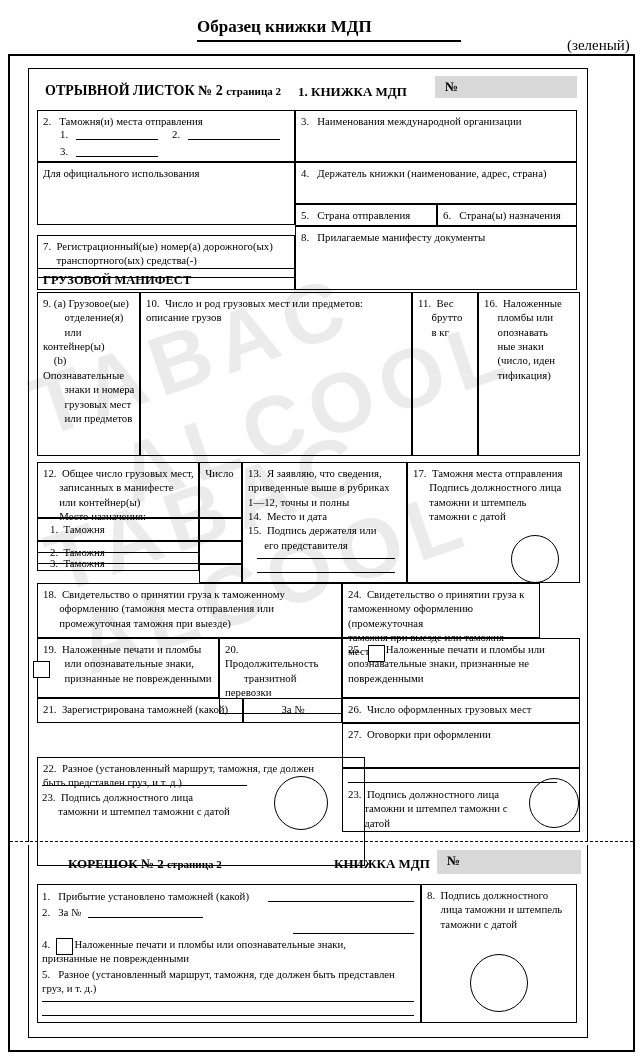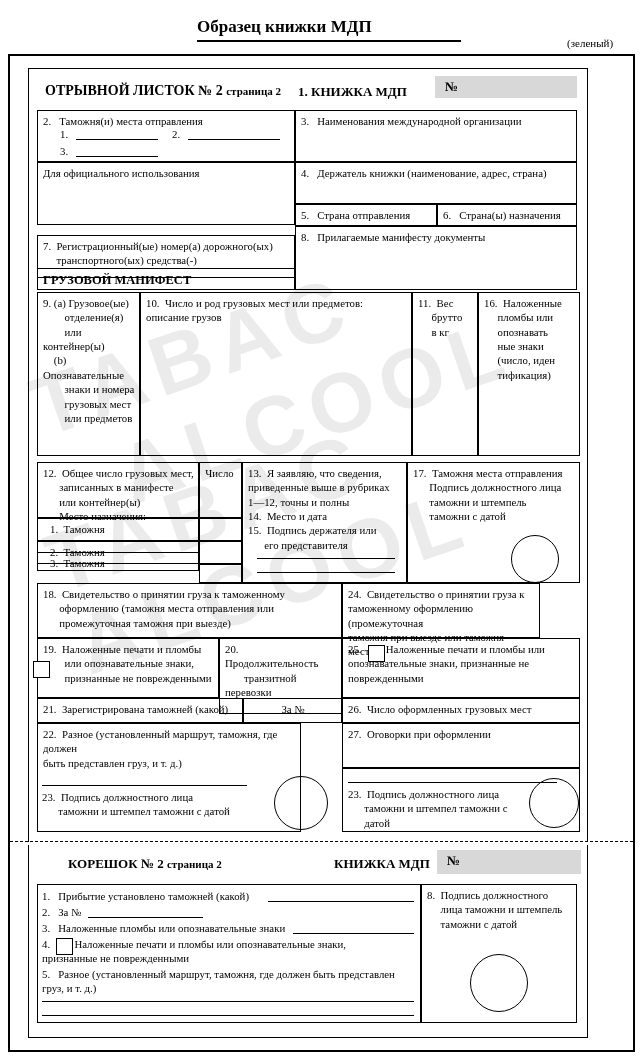--- a/index.html
+++ b/index.html
@@ -23,21 +23,21 @@
   .h-mid{position:absolute;font-weight:bold;font-size:13px;z-index:3;white-space:nowrap;}
   .h-sub{font-size:11px;font-weight:bold;}
 </style>
 </head>
 <body>
 
 <div id="canvas">
 
   <div class="abs" style="left:197px;top:17px;width:264px;border-bottom:2px solid #000;padding-bottom:3px;
               font-weight:bold;font-size:17px;z-index:3;">Образец книжки МДП</div>
-  <div class="abs" style="left:567px;top:37px;font-size:11px;z-index:3;">(зеленый)</div>
+  <div class="abs" style="left:567px;top:37px;font-size:15px;z-index:3;">(зеленый)</div>
 
   <div class="abs" style="left:8px;top:54px;width:627px;height:998px;border:2px solid #000;z-index:1;"></div>
 
   <div class="wm" style="left:35px;top:362px;">TABAC</div>
   <div class="wm" style="left:122px;top:430px;">ALCOOL</div>
   <div class="wm" style="left:50px;top:518px;">TABAC</div>
   <div class="wm" style="left:80px;top:600px;">ALCOOL</div>
 
   <div class="abs" style="left:28px;top:68px;width:560px;height:774px;border:1.5px solid #000;border-bottom:none;z-index:1;"></div>
 
@@ -129,21 +129,21 @@
 перевозки</div>
   <div class="cell" style="left:342px;top:638px;width:238px;height:60px;">25.         Наложенные печати и пломбы или
 опознавательные знаки, признанные не
 поврежденными</div>
   <div class="cbx" style="left:368px;top:645px;"></div>
 
   <div class="cell" style="left:37px;top:698px;width:206px;height:25px;">21.  Зарегистрирована таможней (какой)</div>
   <div class="cell" style="left:243px;top:698px;width:99px;height:25px;text-align:center;">За №</div>
   <div class="cell" style="left:342px;top:698px;width:238px;height:25px;">26.  Число оформленных грузовых мест</div>
 
-  <div class="cell" style="left:37px;top:723px;width:264px;height:109px;">22.  Разное (установленный маршрут, таможня, где должен
+  <div class="cell" style="left:37px;top:757px;width:328px;height:109px;">22.  Разное (установленный маршрут, таможня, где должен
 быть представлен груз, и т. д.)</div>
   <div class="fill-line" style="left:42px;top:773px;width:205px;height:12px;"></div>
   <div class="nocell" style="left:42px;top:790px;width:230px;">23.  Подпись должностного лица
       таможни и штемпел таможни с датой</div>
   <div class="stamp" style="left:274px;top:776px;width:52px;height:52px;"></div>
 
   <div class="cell" style="left:342px;top:723px;width:238px;height:45px;">27.  Оговорки при оформлении</div>
   <div class="cell" style="left:342px;top:768px;width:238px;height:64px;padding-top:18px;">23.  Подпись должностного лица
       таможни и штемпел таможни с
       датой</div>
@@ -160,21 +160,20 @@
   </div>
   <div class="h-mid" style="left:334px;top:856px;">КНИЖКА МДП</div>
   <div class="graybox" style="left:437px;top:850px;width:144px;height:24px;">№</div>
 
   <div class="cell" style="left:37px;top:884px;width:384px;height:139px;padding:0;"></div>
 
   <div class="nocell" style="left:42px;top:889px;">1.   Прибытие установлено таможней (какой)</div>
   <div class="fill-line" style="left:268px;top:889px;width:146px;height:12px;"></div>
   <div class="nocell" style="left:42px;top:905px;">2.   За №</div>
   <div class="fill-line" style="left:88px;top:905px;width:115px;height:12px;"></div>
-  <div class="nocell" style="left:42px;top:921px;">3.   Наложенные пломбы или опознавательные знаки</div>
   <div class="fill-line" style="left:293px;top:921px;width:121px;height:12px;"></div>
   <div class="nocell" style="left:42px;top:937px;width:372px;">4.         Наложенные печати и пломбы или опознавательные знаки,
 признанные не поврежденными</div>
   <div class="cbx" style="left:56px;top:938px;"></div>
   <div class="nocell" style="left:42px;top:967px;width:372px;">5.   Разное (установленный маршрут, таможня, где должен быть представлен
 груз, и т. д.)</div>
   <div class="fill-line" style="left:42px;top:989px;width:372px;height:12px;"></div>
   <div class="fill-line" style="left:42px;top:1003px;width:372px;height:12px;"></div>
 
   <div class="cell" style="left:421px;top:884px;width:156px;height:139px;">8.  Подпись должностного

